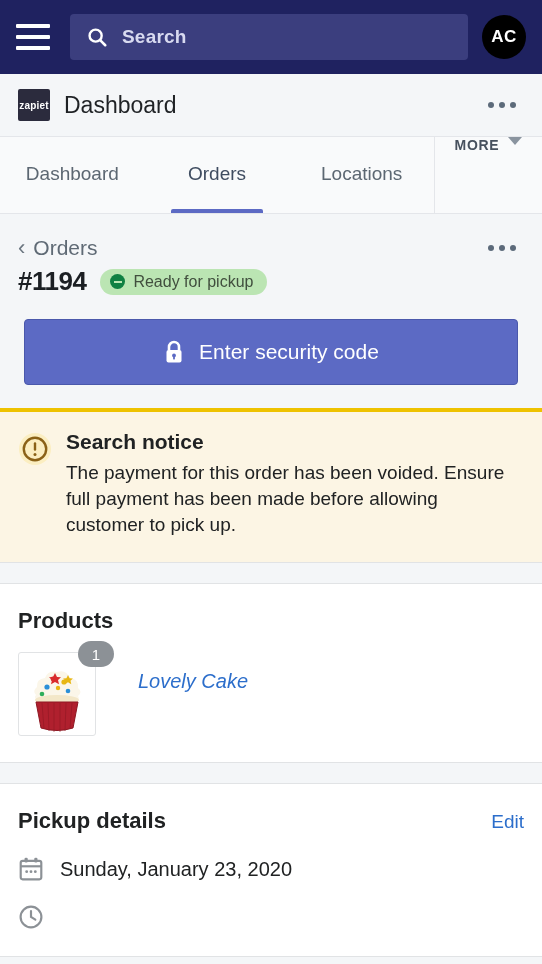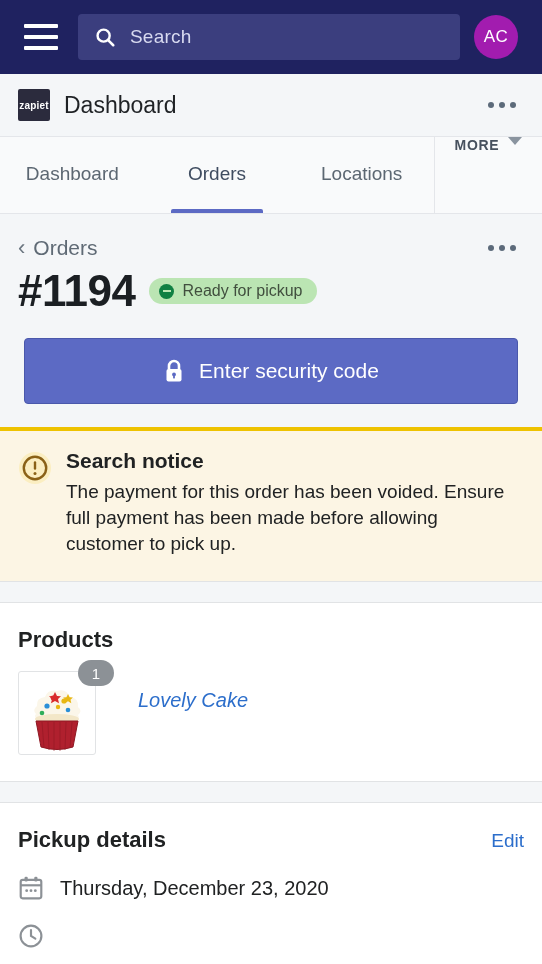--- a/index.html
+++ b/index.html
@@ -7,36 +7,36 @@
     width: 542px; height: 964px;
     font-family: "Liberation Sans", sans-serif;
     background: #f4f6f8;
     overflow: hidden;
   }
   .app { width: 542px; height: 964px; position: relative; background: #f4f6f8; }
 
   
   .topbar {
     height: 74px; background: #1f2260;
-    display: flex; align-items: center; padding: 0 24px; gap: 14px;
+    display: flex; align-items: center; padding: 0 16px; gap: 14px; font-weight: bold;
   }
   .hamburger {
     width: 40px; height: 40px; display: flex; flex-direction: column;
     justify-content: center; gap: 7px; cursor: pointer; flex: 0 0 auto;
   }
   .hamburger i { display: block; height: 4px; background: #fff; border-radius: 1px; width: 34px; }
   .searchwrap {
     flex: 1 1 auto; height: 46px; background: #3b3e7e; border-radius: 4px;
     display: flex; align-items: center; padding: 0 16px; gap: 14px; cursor: text;
   }
   .search-ico { width: 22px; height: 22px; flex: 0 0 auto; }
   .search-text { color: #d8daf0; font-size: 19px; letter-spacing: .2px; }
   .avatar {
     width: 44px; height: 44px; border-radius: 50%; flex: 0 0 auto;
-    background: #a21caf; color: #fff; font-size: 17px; letter-spacing: .5px;
+    background: #000000; color: #fff; font-size: 17px; letter-spacing: .5px;
     display: flex; align-items: center; justify-content: center; cursor: pointer;
   }
 
   
   .appheader {
     height: 63px; background: #f4f6f8;
     display: flex; align-items: center; padding: 0 18px; gap: 14px;
     border-bottom: 1px solid #e4e6ea;
   }
   .applogo {
@@ -71,21 +71,21 @@
   .caret { width: 0; height: 0; border-left: 7px solid transparent; border-right: 7px solid transparent; border-top: 8px solid #8a949f; }
 
   
   .page { padding: 0; }
   .breadcrumbrow { display: flex; align-items: center; padding: 22px 18px 0 18px; }
   .breadcrumb { display: flex; align-items: center; gap: 8px; cursor: pointer; flex: 1 1 auto; }
   .bc-chevron { color: #6b7680; font-size: 22px; line-height: 1; }
   .bc-label { font-size: 21px; color: #5f6a75; }
 
   .titlerow { display: flex; align-items: center; gap: 14px; padding: 6px 18px 0 18px; }
-  .ordernum { font-size: 44px; font-weight: bold; color: #1b1f23; letter-spacing: -.5px; }
+  .ordernum { font-size: 26px; font-weight: bold; color: #1b1f23; letter-spacing: -.5px; }
   .badge {
     display: inline-flex; align-items: center; gap: 8px;
     background: #bbe5b3; border-radius: 14px; padding: 4px 14px 4px 10px;
     font-size: 16px; color: #414f3e;
   }
   .badge-dot {
     width: 15px; height: 15px; border-radius: 50%; background: #108043;
     display: flex; align-items: center; justify-content: center; flex: 0 0 auto;
   }
   .badge-dot i { display: block; width: 8px; height: 2px; background: #bbe5b3; }
@@ -281,21 +281,21 @@
       <div class="detail-row">
         <svg class="detail-ico" viewBox="0 0 24 24">
           <rect x="2.5" y="4.5" width="19" height="17" rx="1.8" fill="none" stroke="#8c9196" stroke-width="2"></rect>
           <line x1="2.5" y1="9.5" x2="21.5" y2="9.5" stroke="#8c9196" stroke-width="2"></line>
           <rect x="6" y="1.5" width="3" height="4.5" rx="1.2" fill="#8c9196"></rect>
           <rect x="15" y="1.5" width="3" height="4.5" rx="1.2" fill="#8c9196"></rect>
           <circle cx="8" cy="14.5" r="1.3" fill="#8c9196"></circle>
           <circle cx="12" cy="14.5" r="1.3" fill="#8c9196"></circle>
           <circle cx="16" cy="14.5" r="1.3" fill="#8c9196"></circle>
         </svg>
-        <div class="detail-text">Thursday, December 23, 2020</div>
+        <div class="detail-text">Sunday, January 23, 2020</div>
       </div>
       <div class="detail-row">
         <svg class="detail-ico" viewBox="0 0 24 24">
           <circle cx="12" cy="12" r="9.6" fill="none" stroke="#8c9196" stroke-width="2"></circle>
           <path d="M12 6.6 V12 l4 2.4" fill="none" stroke="#8c9196" stroke-width="2" stroke-linecap="round"></path>
         </svg>
       </div>
     </div>
 
   </div>

